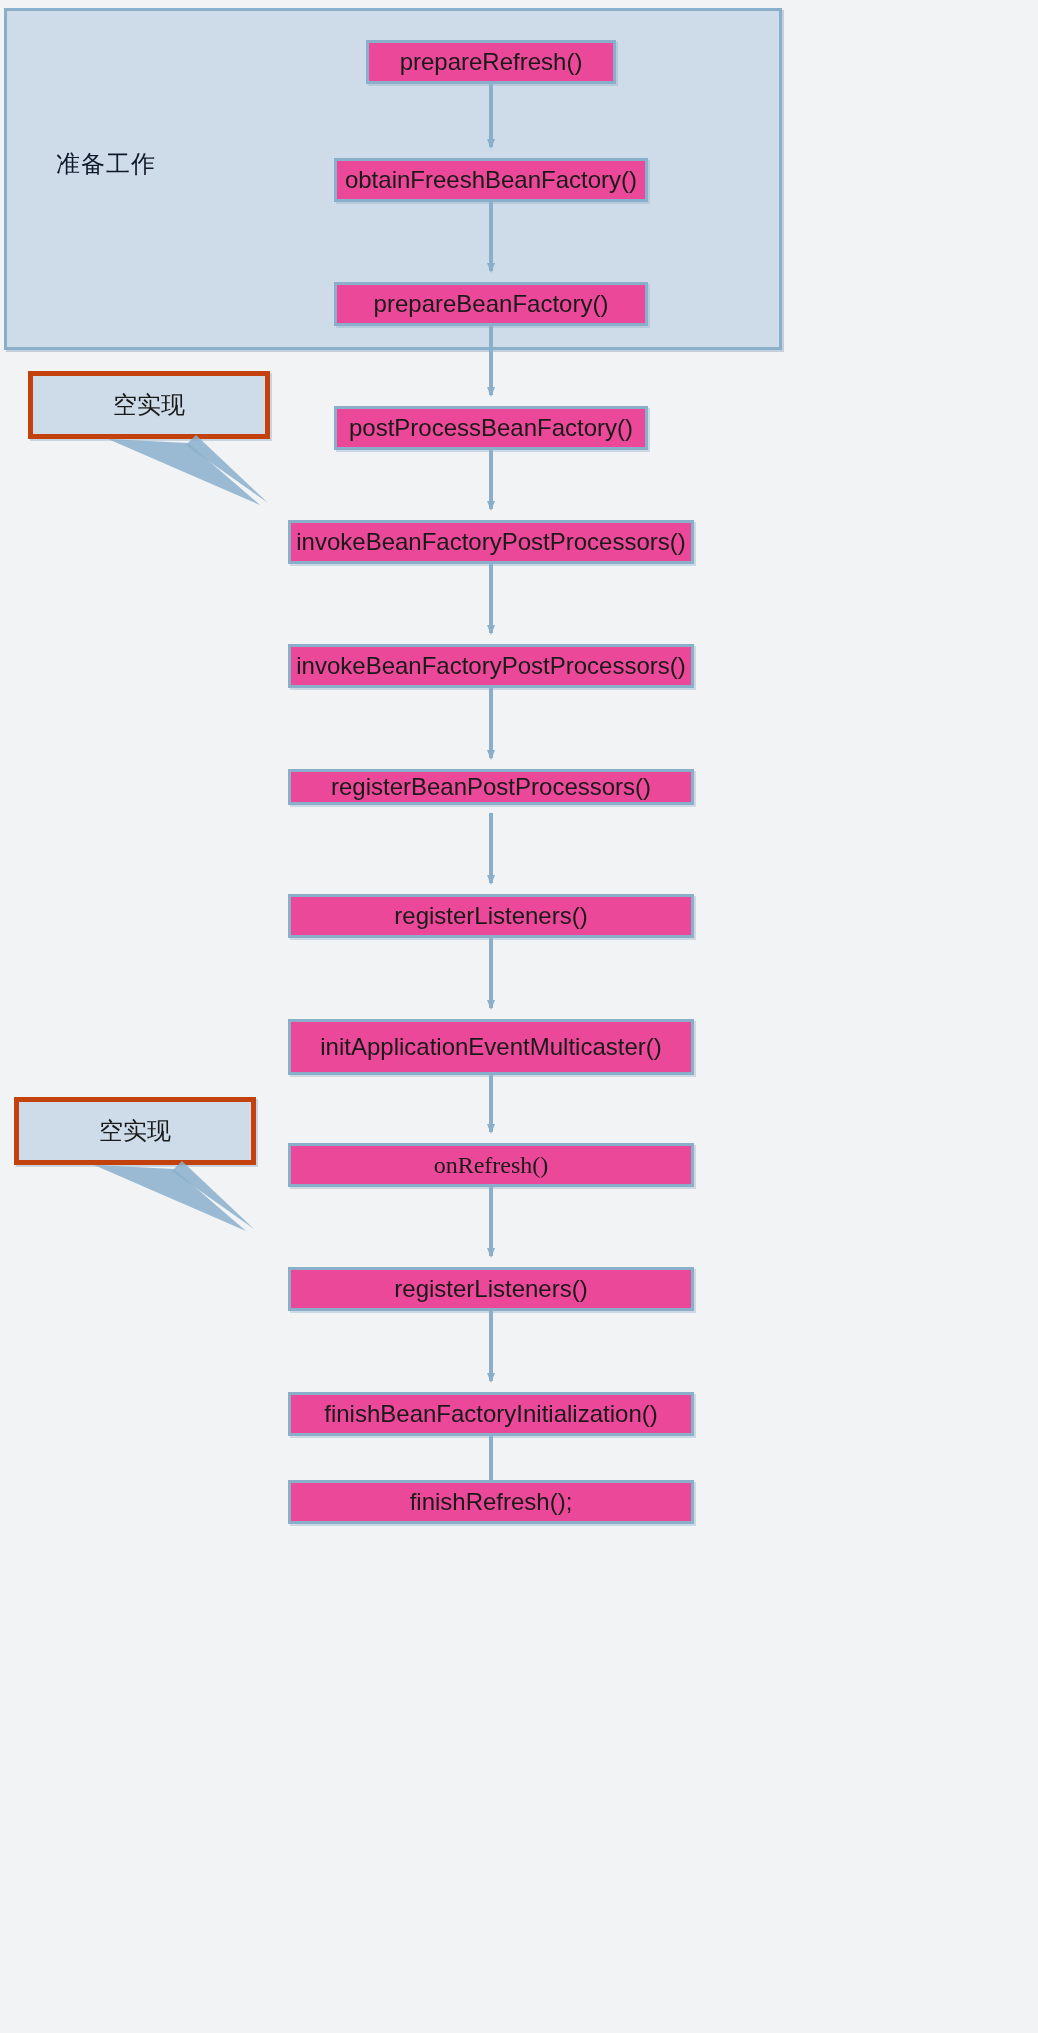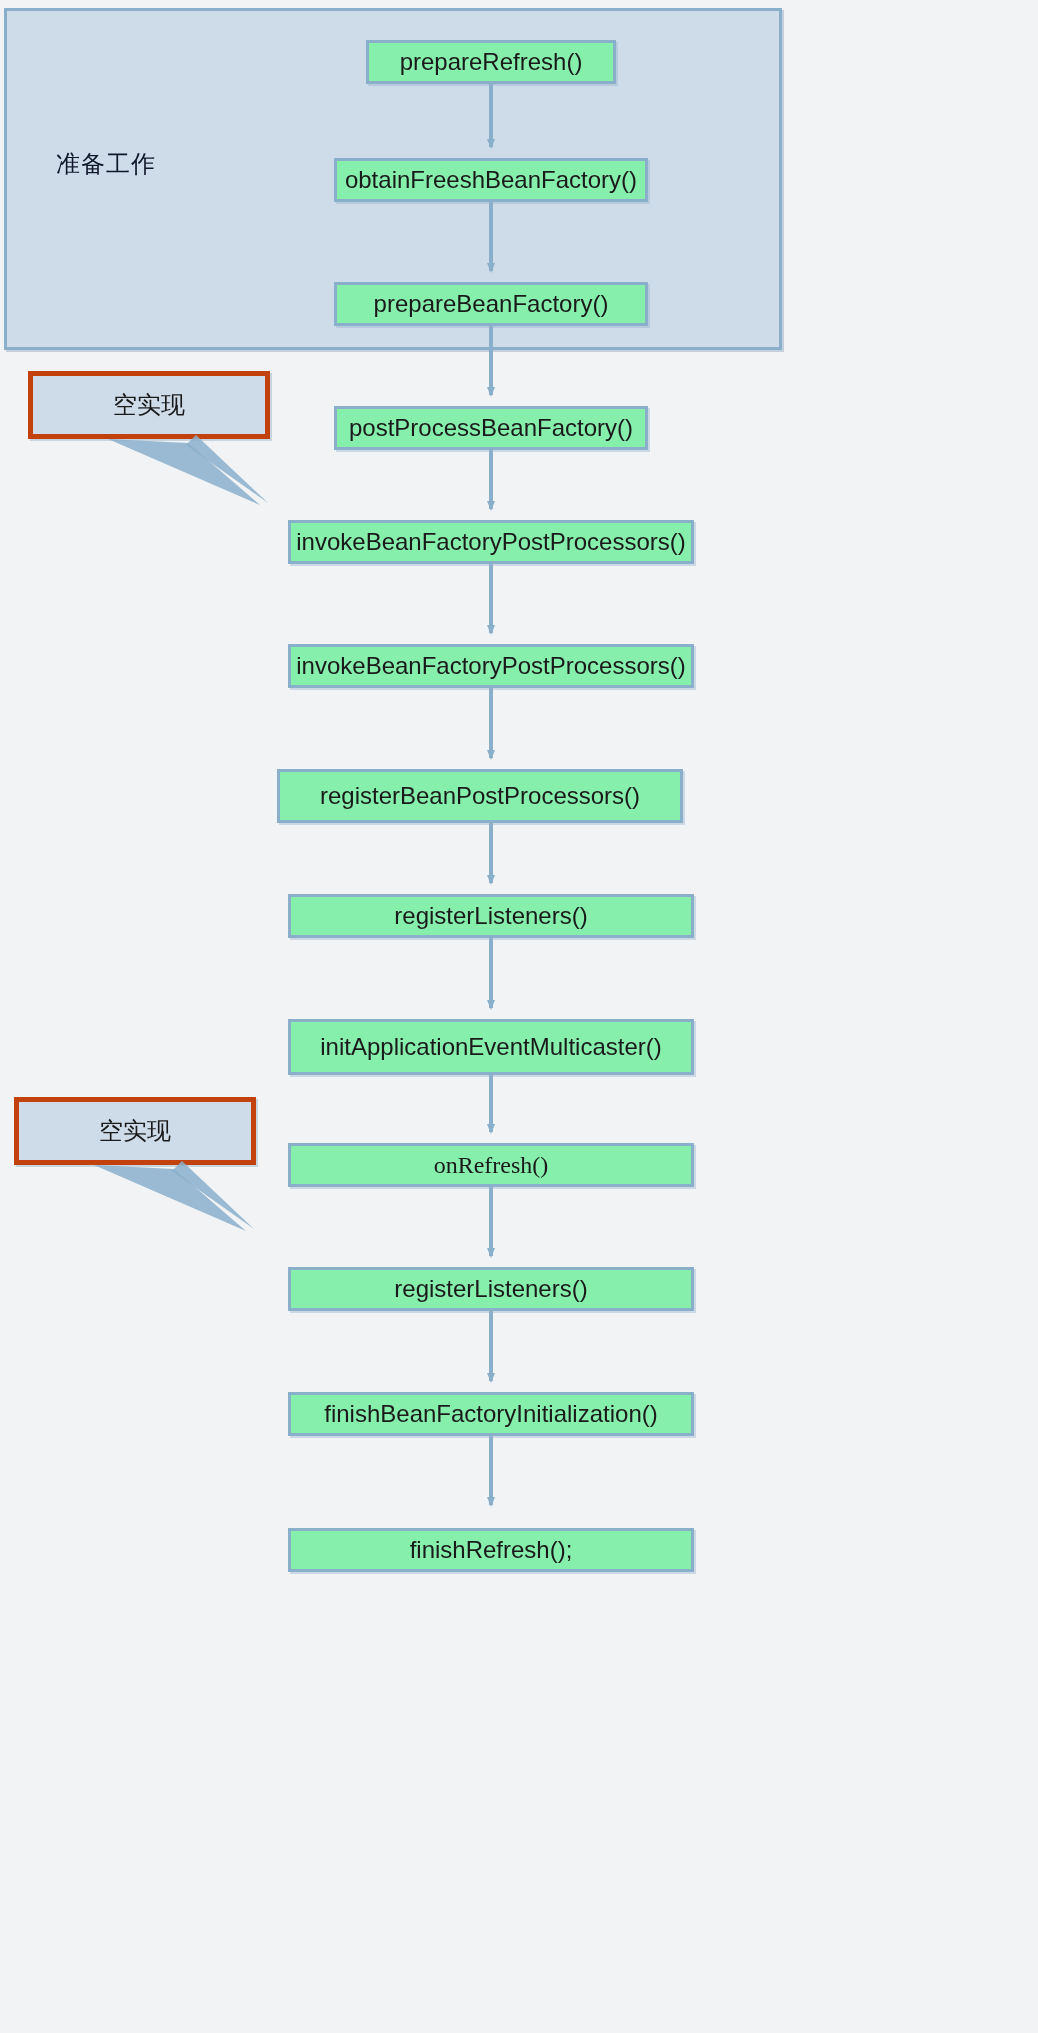--- a/index.html
+++ b/index.html
@@ -31,21 +31,21 @@
     font-size: 24px;
     color: #0f172a;
     letter-spacing: 1px;
     white-space: nowrap;
   }
 
   
   .node {
     position: absolute;
     box-sizing: border-box;
-    background: #86efac;
+    background: #ec4899;
     border: 3px solid #8aafcb;
     display: flex;
     align-items: center;
     justify-content: center;
     box-shadow: 2px 2px 0 rgba(150,175,200,0.40);
   }
   .node-label {
     font-size: 24px;
     color: #1a1a1a;
     white-space: nowrap;
@@ -121,39 +121,39 @@
       </div>
       <div class="node" id="node-postProcessBeanFactory" style="left: 334px; top: 406px; width: 314px; height: 44px; align-items: center;">
         <span class="node-label">postProcessBeanFactory()</span>
       </div>
       <div class="node" id="node-invokeBeanFactoryPostProcessors1" style="left: 288px; top: 520px; width: 406px; height: 44px;">
         <span class="node-label">invokeBeanFactoryPostProcessors()</span>
       </div>
       <div class="node" id="node-invokeBeanFactoryPostProcessors2" style="left: 288px; top: 644px; width: 406px; height: 44px;">
         <span class="node-label">invokeBeanFactoryPostProcessors()</span>
       </div>
-      <div class="node" id="node-registerBeanPostProcessors" style="left: 277px; top: 769px; width: 406px; height: 54px;">
+      <div class="node" id="node-registerBeanPostProcessors" style="left: 288px; top: 769px; width: 406px; height: 36px;">
         <span class="node-label">registerBeanPostProcessors()</span>
       </div>
       <div class="node" id="node-initMessageSource" style="left: 288px; top: 894px; width: 406px; height: 44px;">
         <span class="node-label">registerListeners()</span>
       </div>
       <div class="node" id="node-initApplicationEventMulticaster" style="left: 288px; top: 1019px; width: 406px; height: 56px;">
         <span class="node-label">initApplicationEventMulticaster()</span>
       </div>
       <div class="node" id="node-onRefresh" style="left: 288px; top: 1143px; width: 406px; height: 44px; font-family: Liberation Serif, serif;">
         <span class="node-label">onRefresh()</span>
       </div>
       <div class="node" id="node-registerListeners" style="left: 288px; top: 1267px; width: 406px; height: 44px;">
         <span class="node-label">registerListeners()</span>
       </div>
       <div class="node" id="node-finishBeanFactoryInitialization" style="left: 288px; top: 1392px; width: 406px; height: 44px;">
         <span class="node-label">finishBeanFactoryInitialization()</span>
       </div>
-      <div class="node" id="node-finishRefresh" style="left: 288px; top: 1528px; width: 406px; height: 44px;">
+      <div class="node" id="node-finishRefresh" style="left: 288px; top: 1480px; width: 406px; height: 44px;">
         <span class="node-label">finishRefresh();</span>
       </div>
     </div>
 
   <div id="callouts-layer">
       <div class="callout" style="left: 28px; top: 371px; width: 242px; height: 68px;">
         <span class="callout-label">空实现</span>
       </div>
       <svg class="callout-tail" width="260" height="90" style="left: 108px; top: 433px;">
         <path d="M 0,6 L 152,72 L 80,10 Z" fill="#8aafcb" opacity="0.85"></path>

